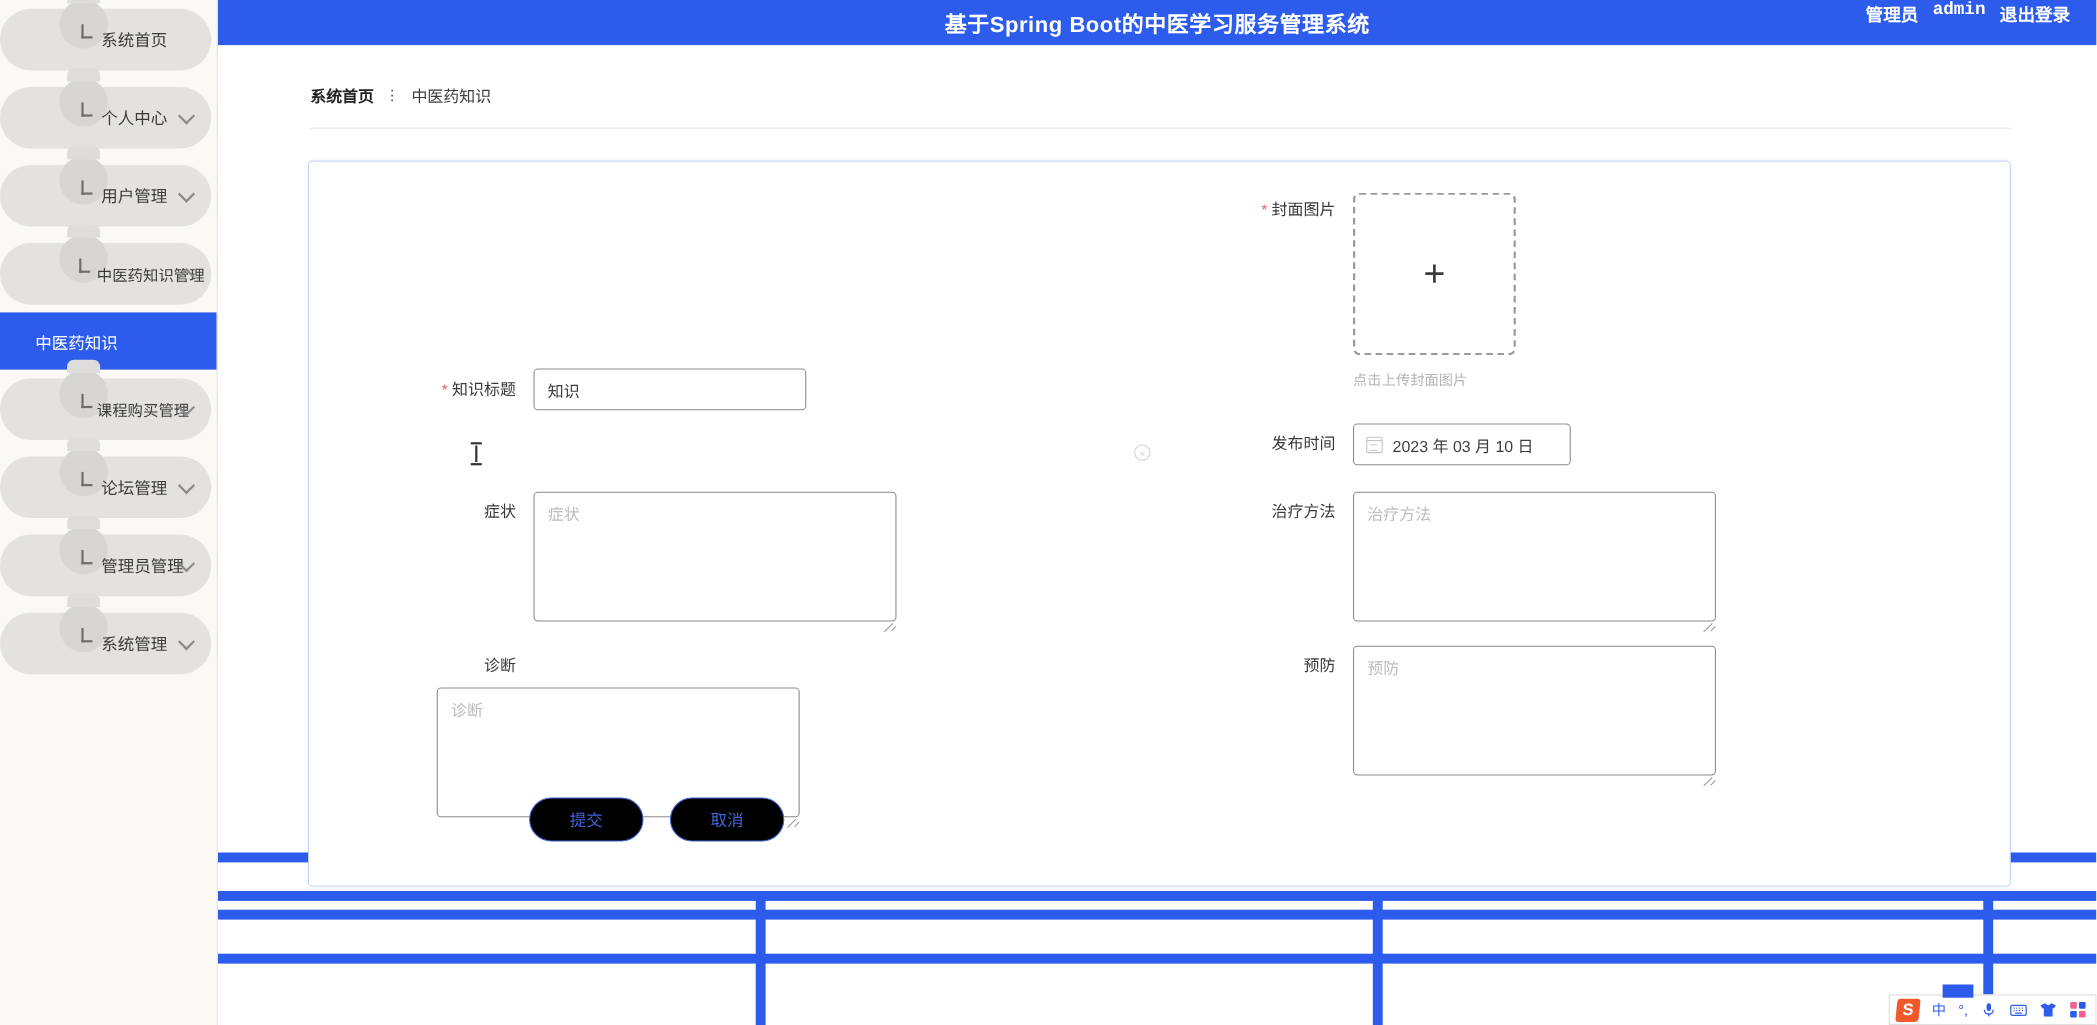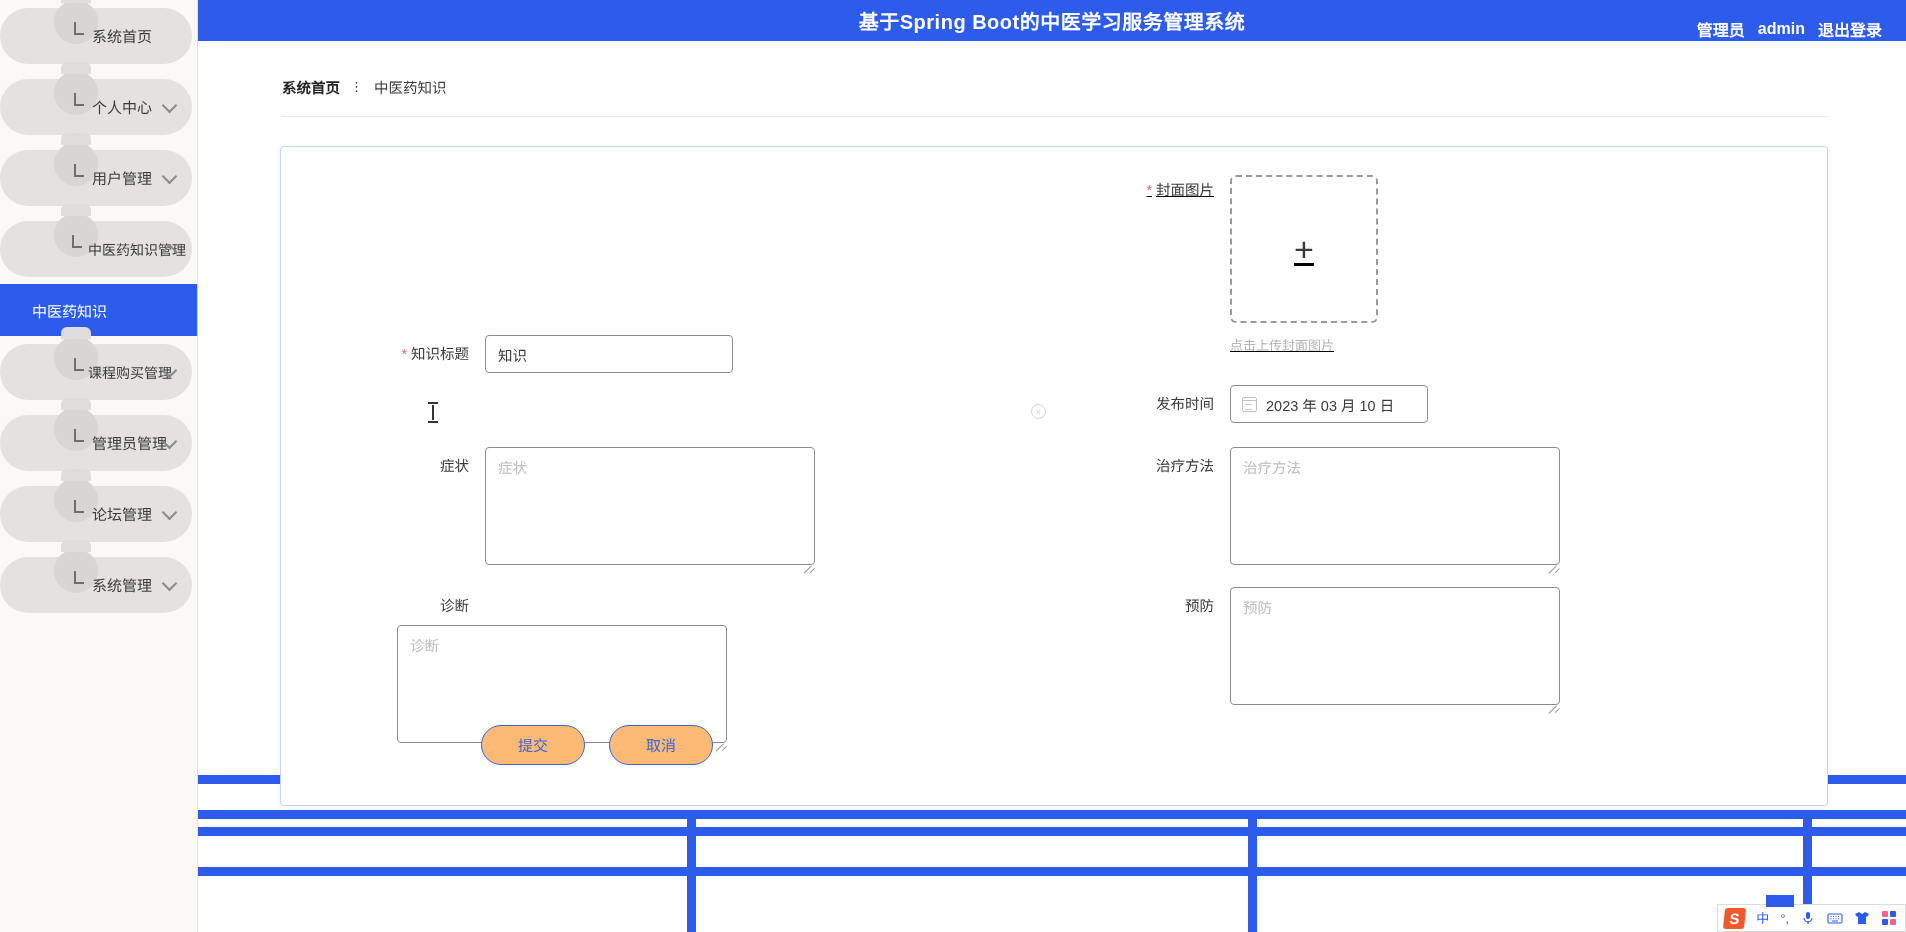--- a/index.html
+++ b/index.html
@@ -44,25 +44,25 @@
     color: #ffffff;
     font-size: 20px;
     font-weight: bold;
     letter-spacing: .5px;
   }
   .topbar-right {
     position: absolute;
     right: 24px; top: 0;
     height: 58px;
     display: flex;
-    align-items: center;
     gap: 13px;
     color: #ffffff;
     font-size: 16px;
     font-weight: bold;
+    font-family: Liberation Mono, monospace;
   }
   .topbar-right .logout { cursor: pointer; }
 
   
   .sidebar {
     position: absolute;
     left: 0; top: 0;
     width: 198px;
     height: 932px;
     background: #faf9f5;
@@ -325,24 +325,24 @@
     z-index: 45;
   }
 
   
   .btn {
     height: 40px;
     min-width: 104px;
     padding: 0 24px;
     border: 1px solid #3f64d8;
     border-radius: 20px;
-    background: #fdba74;
+    background: #000000;
     color: #3f64d8;
     font-size: 15px;
-    font-family: Liberation Mono, monospace;
+    font-family: Liberation Serif, serif;
     cursor: pointer;
   }
 
   
   .ime {
     position: absolute;
     right: 0; bottom: 0;
     height: 28px;
     display: flex;
     align-items: center;
@@ -438,29 +438,29 @@
       <div class="menu-knob"></div>
       <div class="menu-corner" style="left:74px;"></div>
       <span class="menu-label tight">课程购买管理</span>
       <span class="menu-arrow"></span>
     </div>
 
     <div class="menu-item">
       <div class="menu-pill"></div>
       <div class="menu-knob"></div>
       <div class="menu-corner"></div>
+      <span class="menu-label">论坛管理</span>
+      <span class="menu-arrow"></span>
+    </div>
+
+    <div class="menu-item">
+      <div class="menu-pill"></div>
+      <div class="menu-knob"></div>
+      <div class="menu-corner"></div>
       <span class="menu-label">管理员管理</span>
-      <span class="menu-arrow"></span>
-    </div>
-
-    <div class="menu-item">
-      <div class="menu-pill"></div>
-      <div class="menu-knob"></div>
-      <div class="menu-corner"></div>
-      <span class="menu-label">论坛管理</span>
       <span class="menu-arrow"></span>
     </div>
 
     <div class="menu-item">
       <div class="menu-pill"></div>
       <div class="menu-knob"></div>
       <div class="menu-corner"></div>
       <span class="menu-label">系统管理</span>
       <span class="menu-arrow"></span>
     </div>
@@ -502,21 +502,21 @@
           <textarea class="ftext" style="width: 330px; height: 118px;" placeholder="诊断"></textarea>
           <div class="resize-grip"></div>
         </div>
       </div>
 
       <div class="frow" style="left:200px; top:578px; gap:24px;">
         <button class="btn">提交</button>
         <button class="btn">取消</button>
       </div>
 
-      <div class="frow" style="left:845px; top:28px;text-decoration:underline;">
+      <div class="frow" style="left:845px; top:28px;">
         <div class="flabel" style="width:88px; line-height:30px;">
           <span class="req-star">*</span><span>封面图片</span>
         </div>
         <div style="margin-left:16px;">
           <div class="upload-box">
             <span class="upload-plus">+</span>
           </div>
           <div class="upload-caption">点击上传封面图片</div>
         </div>
       </div>

